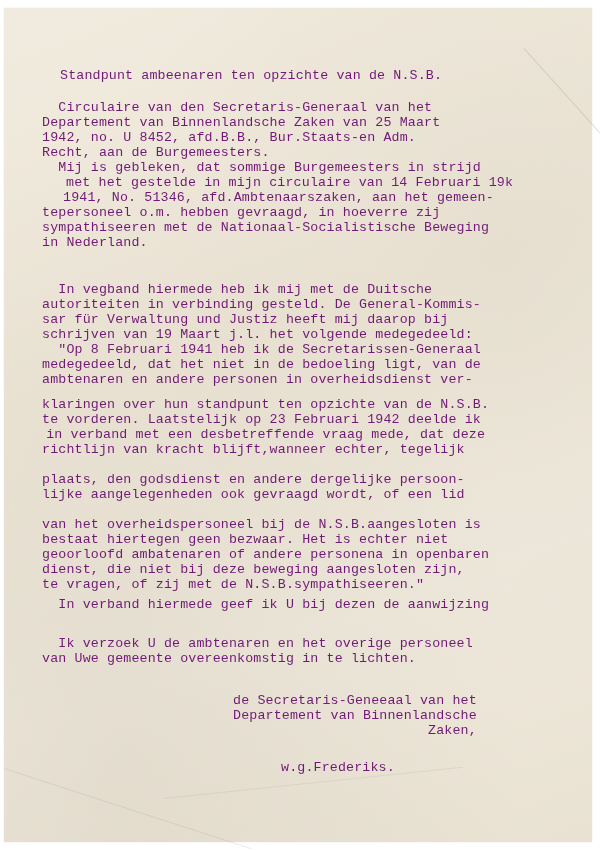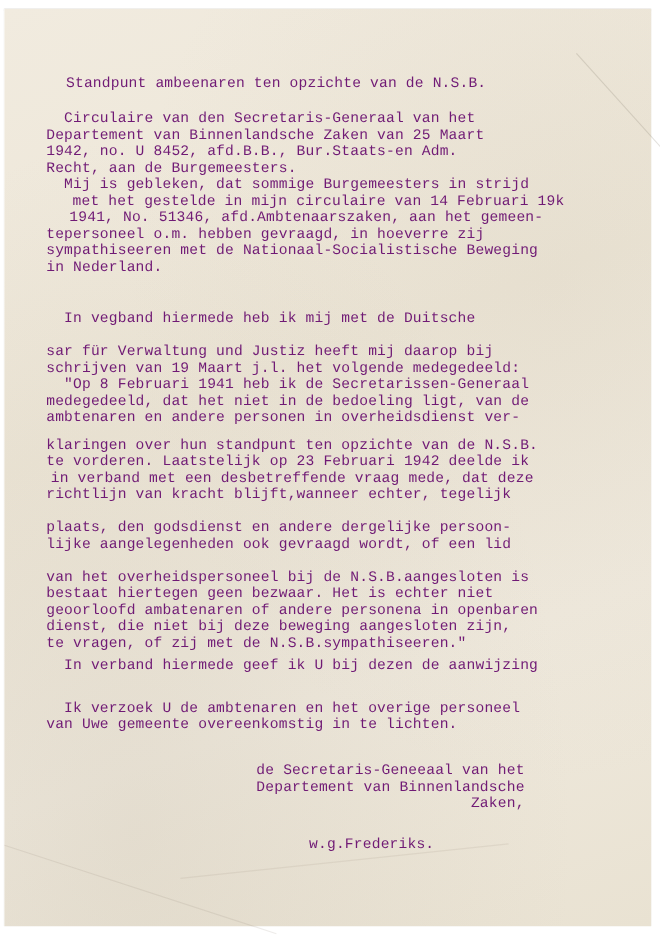--- a/index.html
+++ b/index.html
@@ -46,20 +46,21 @@
   
   <div class="line" style="left:42px;top:160px;">  Mij is gebleken, dat sommige Burgemeesters in strijd</div>
   <div class="line" style="left:42px;top:175px;margin-left:24px;">met het gestelde in mijn circulaire van 14 Februari 19k</div>
   <div class="line" style="left:42px;top:190px;margin-left:21px;">1941, No. 51346, afd.Ambtenaarszaken, aan het gemeen-</div>
   <div class="line" style="left:42px;top:205px;">tepersoneel o.m. hebben gevraagd, in hoeverre zij</div>
   <div class="line" style="left:42px;top:220px;">sympathiseeren met de Nationaal-Socialistische Beweging</div>
   <div class="line" style="left:42px;top:235px;">in Nederland.</div>
 
   
   <div class="line" style="left:42px;top:282px;">  In vegband hiermede heb ik mij met de Duitsche</div>
+  <div class="line" style="left:42px;top:297px;">autoriteiten in verbinding gesteld. De General-Kommis-</div>
   <div class="line" style="left:42px;top:312px;">sar für Verwaltung und Justiz heeft mij daarop bij</div>
   <div class="line" style="left:42px;top:327px;">schrijven van 19 Maart j.l. het volgende medegedeeld:</div>
 
   
   <div class="line" style="left:42px;top:342px;">  "Op 8 Februari 1941 heb ik de Secretarissen-Generaal</div>
   <div class="line" style="left:42px;top:357px;">medegedeeld, dat het niet in de bedoeling ligt, van de</div>
   <div class="line" style="left:42px;top:372px;">ambtenaren en andere personen in overheidsdienst ver-</div>
   <div class="line" style="left:42px;top:397px;">klaringen over hun standpunt ten opzichte van de N.S.B.</div>
   <div class="line" style="left:42px;top:412px;">te vorderen. Laatstelijk op 23 Februari 1942 deelde ik</div>
   <div class="line" style="left:38px;top:427px;"> in verband met een desbetreffende vraag mede, dat deze</div>

